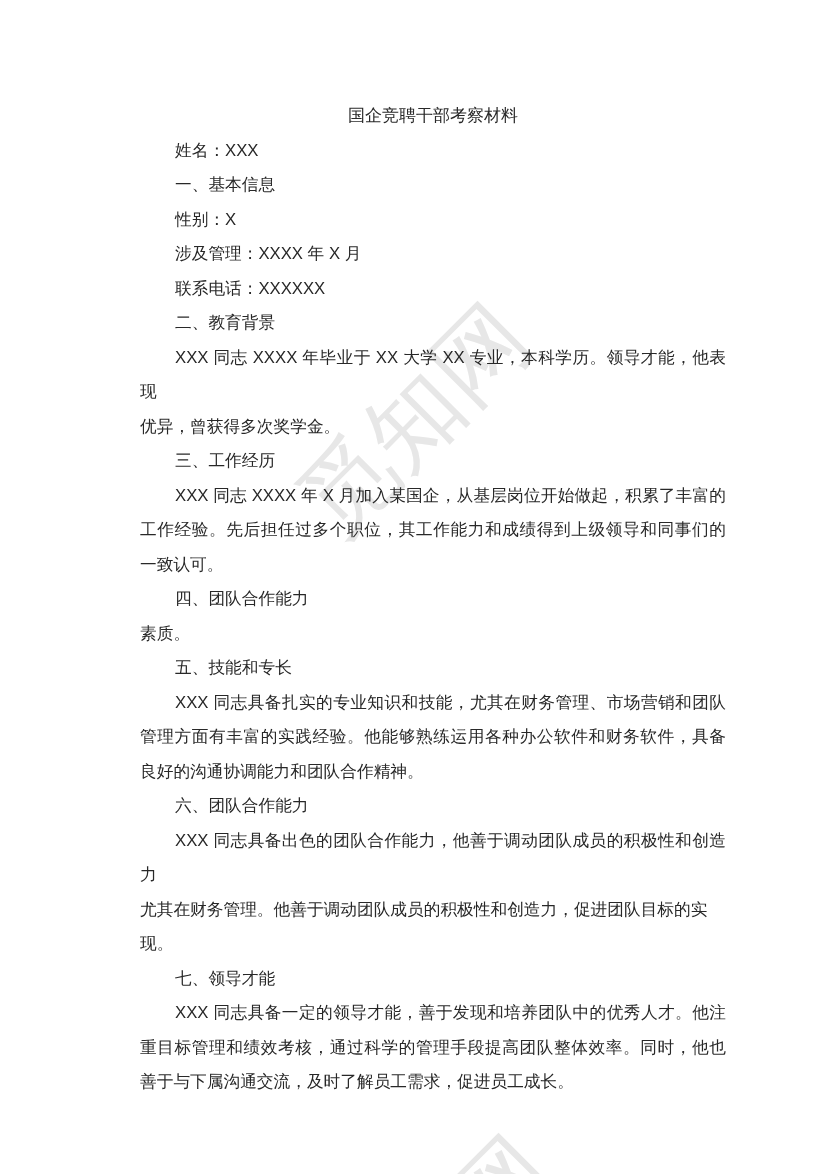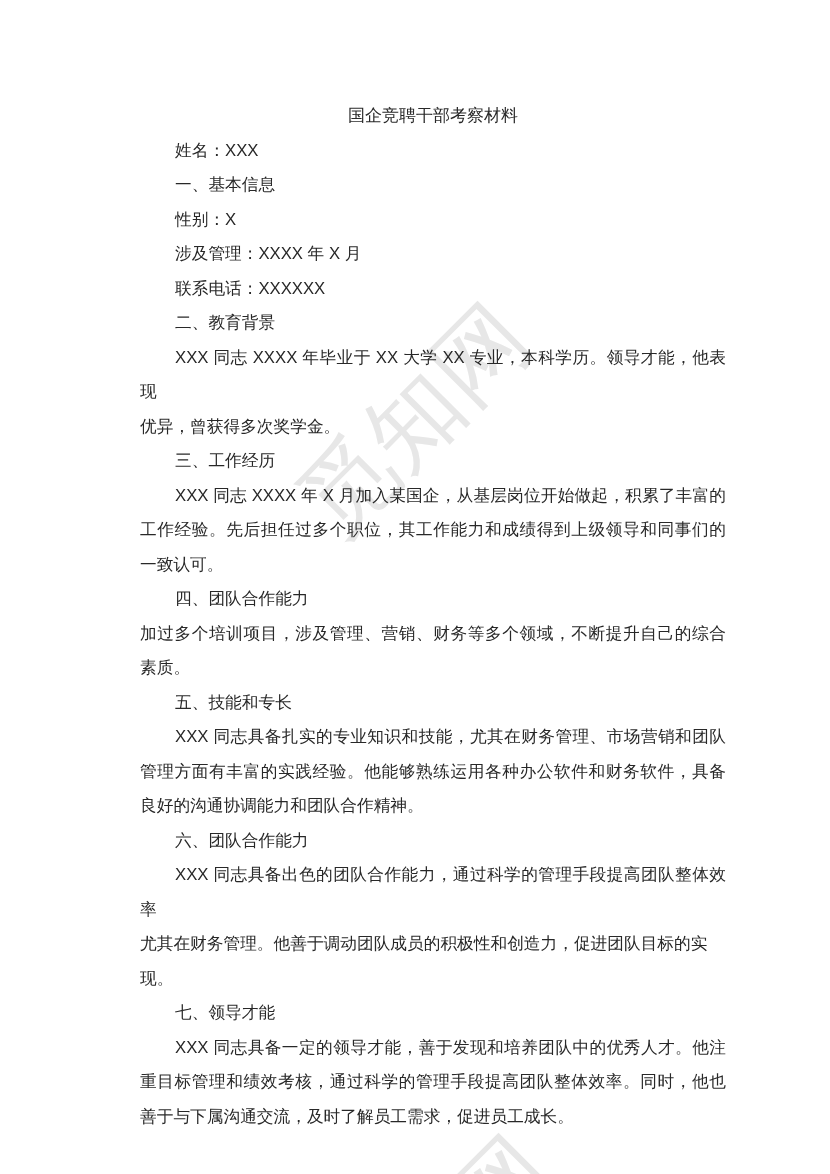--- a/index.html
+++ b/index.html
@@ -83,28 +83,27 @@
         <div class="line indent">涉及管理：XXXX 年 X 月</div>
         <div class="line indent">联系电话：XXXXXX</div>
         <div class="line indent">二、教育背景</div>
         <div class="line indent fill">XXX 同志 XXXX 年毕业于 XX 大学 XX 专业，本科学历。领导才能，他表现</div>
         <div class="line">优异，曾获得多次奖学金。</div>
         <div class="line indent">三、工作经历</div>
         <div class="line indent fill">XXX 同志 XXXX 年 X 月加入某国企，从基层岗位开始做起，积累了丰富的</div>
         <div class="line fill">工作经验。先后担任过多个职位，其工作能力和成绩得到上级领导和同事们的</div>
         <div class="line">一致认可。</div>
         <div class="line indent">四、团队合作能力</div>
-        <div class="line fill">加过多个培训项目，涉及管理、营销、财务等多个领域，不断提升自己的综合</div>
         <div class="line">素质。</div>
         <div class="line indent">五、技能和专长</div>
         <div class="line indent fill">XXX 同志具备扎实的专业知识和技能，尤其在财务管理、市场营销和团队</div>
         <div class="line fill">管理方面有丰富的实践经验。他能够熟练运用各种办公软件和财务软件，具备</div>
         <div class="line">良好的沟通协调能力和团队合作精神。</div>
         <div class="line indent">六、团队合作能力</div>
-        <div class="line indent fill">XXX 同志具备出色的团队合作能力，通过科学的管理手段提高团队整体效率</div>
+        <div class="line indent fill">XXX 同志具备出色的团队合作能力，他善于调动团队成员的积极性和创造力</div>
         <div class="line">尤其在财务管理。他善于调动团队成员的积极性和创造力，促进团队目标的实现。</div>
         <div class="line indent">七、领导才能</div>
         <div class="line indent fill">XXX 同志具备一定的领导才能，善于发现和培养团队中的优秀人才。他注</div>
         <div class="line fill">重目标管理和绩效考核，通过科学的管理手段提高团队整体效率。同时，他也</div>
         <div class="line">善于与下属沟通交流，及时了解员工需求，促进员工成长。</div>
       </div>
   </div>
 </div>
 
 </body></html>

